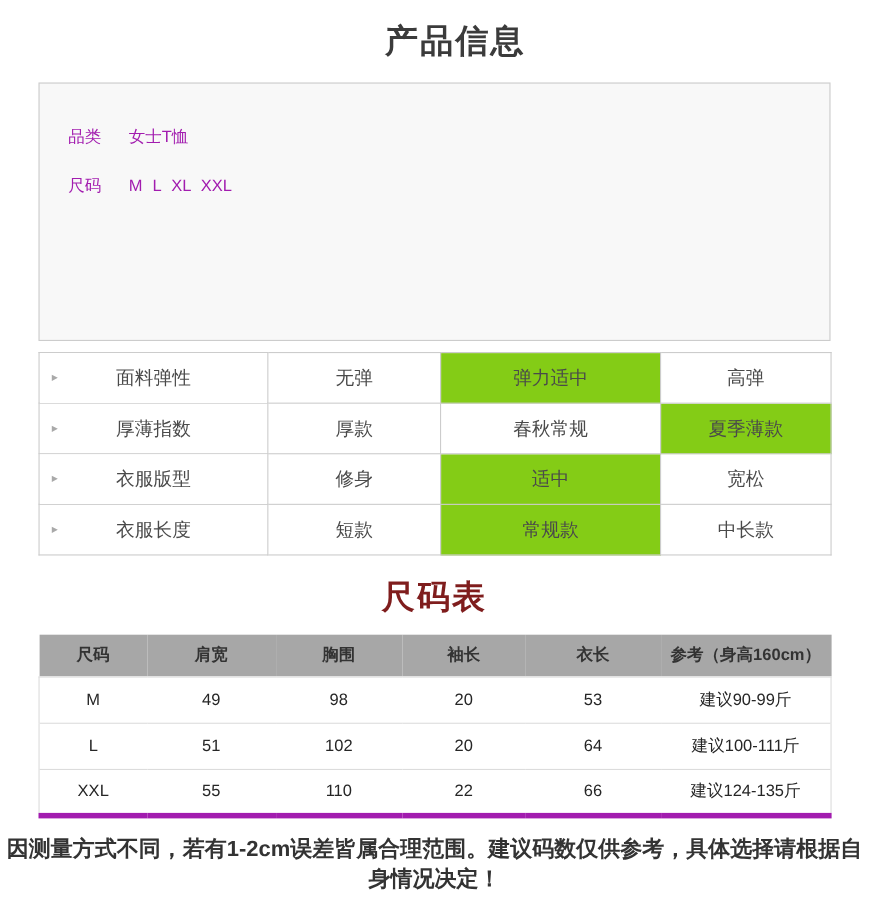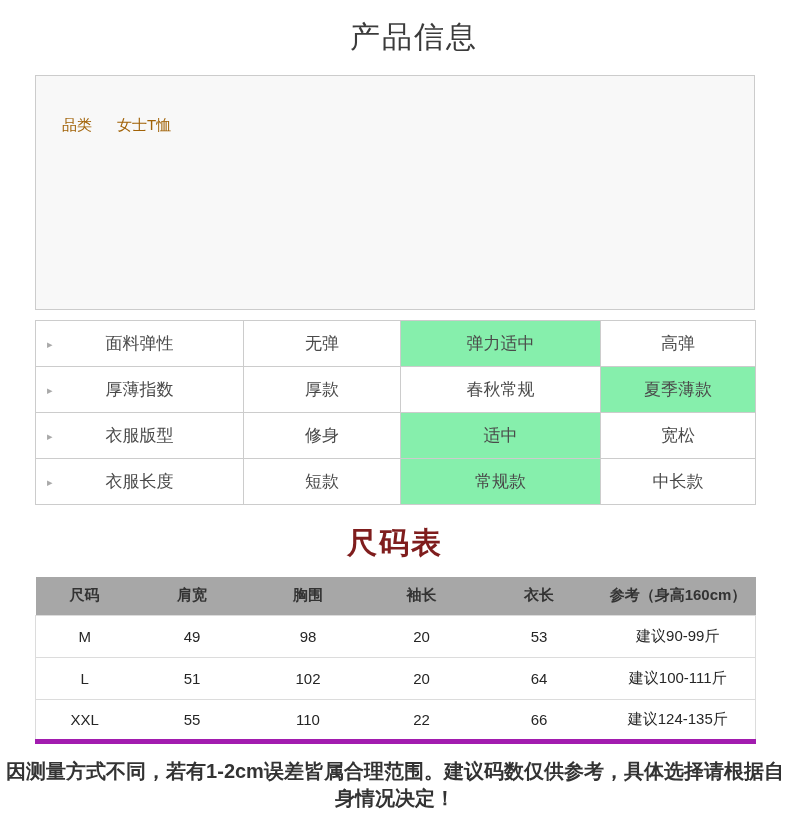--- a/index.html
+++ b/index.html
@@ -6,42 +6,42 @@
   html, body { width:790px; background:#ffffff; }
   body {
     height:838px;
     font-family:"Liberation Sans","DejaVu Sans",sans-serif;
     color:#3d3d3d;
     overflow:hidden;
   }
   .page-title {
     height:75px;
     display:flex; align-items:center; justify-content:center;
-    font-size:30px; font-weight:normal; color:#3b3b3b;
+    font-size:30px; font-weight:bold; color:#3b3b3b;
     letter-spacing:2px;
     padding-left:38px;
   }
   .info-box {
     margin:0 35px; width:720px; height:235px;
     background:#f8f8f8; border:1px solid #cccccc;
     padding:26px 0 0 26px;
   }
-  .info-row { height:45px; line-height:45px; font-size:15px; color:#a16207; }
+  .info-row { height:45px; line-height:45px; font-size:15px; color:#a21caf; }
   .info-label { margin-right:25px; }
   .info-value { word-spacing:5px; }
 
   table { border-collapse:collapse; table-layout:fixed; }
 
   .attr-table { width:720px; margin:10px 35px 0; }
   .attr-table td {
     border:1px solid #cccccc; height:46px;
     text-align:center; font-size:17px; color:#4a4a4a;
     background:#ffffff;
   }
-  .attr-table td.hl { background:#86efac; }
+  .attr-table td.hl { background:#84cc16; }
   .attr-name-cell { position:relative; }
   .attr-marker {
     position:absolute; left:11px; top:50%;
     transform:translateY(-50%);
     color:#a9a9a9; font-size:11px; line-height:1;
   }
 
   .size-title {
     margin-top:10px; height:56px;
     display:flex; align-items:center; justify-content:center;
@@ -75,20 +75,21 @@
     font-size:20px; font-weight:bold; color:#333333;
   }
 </style>
 </head>
 <body>
 
 <div class="page-title">产品信息</div>
 
 <div class="info-box">
     <div class="info-row"><span class="info-label">品类</span><span class="info-value">女士T恤</span></div>
+    <div class="info-row"><span class="info-label">尺码</span><span class="info-value">M L XL XXL</span></div>
   </div>
 
 <table class="attr-table">
   <colgroup>
     <col class="col-a1">
       <col class="col-a2">
       <col class="col-a3">
       <col class="col-a4">
   </colgroup>
   <tbody>

